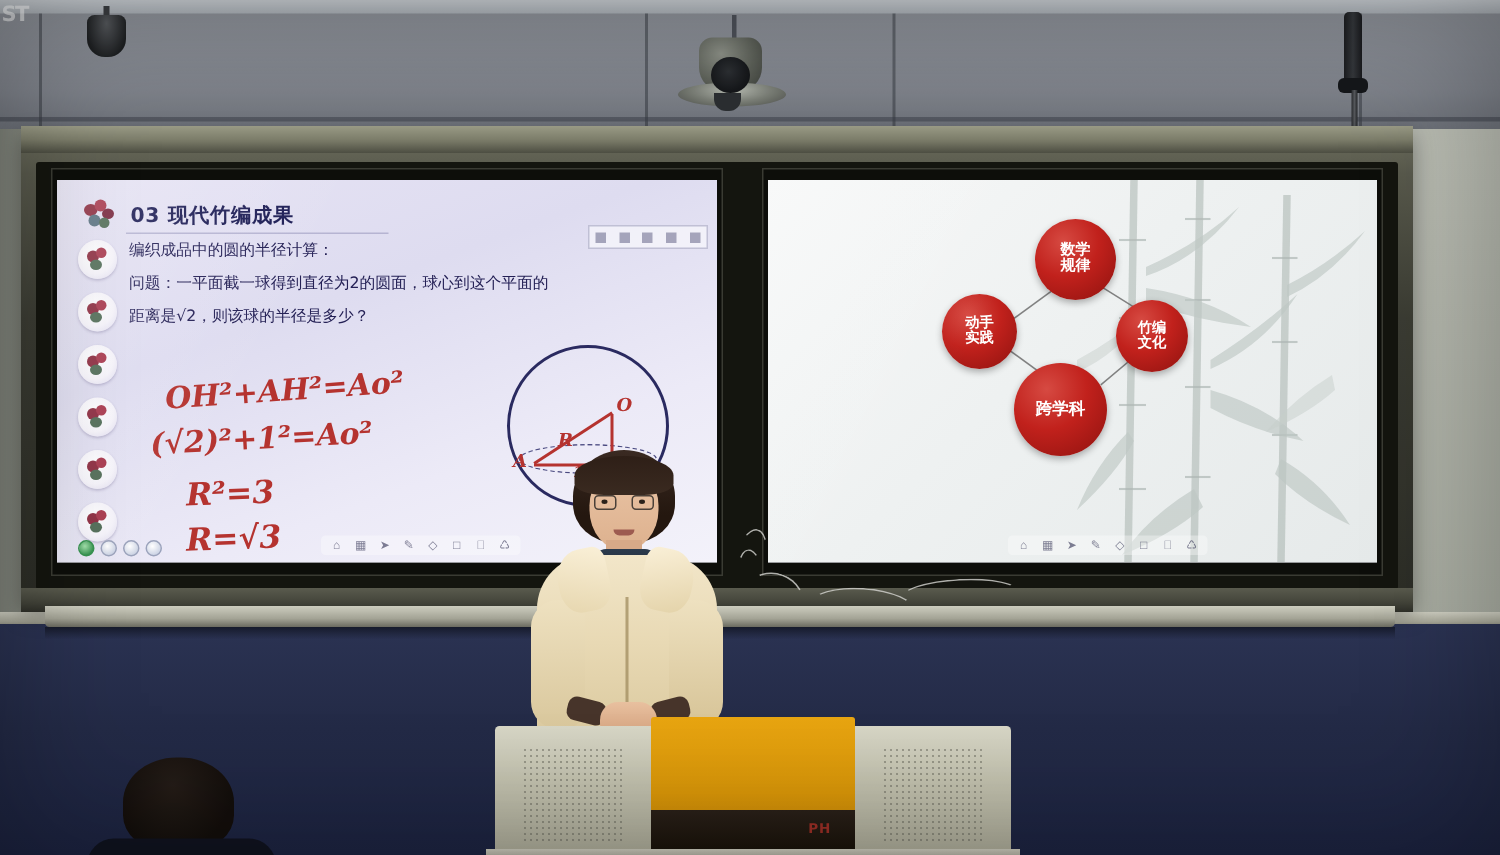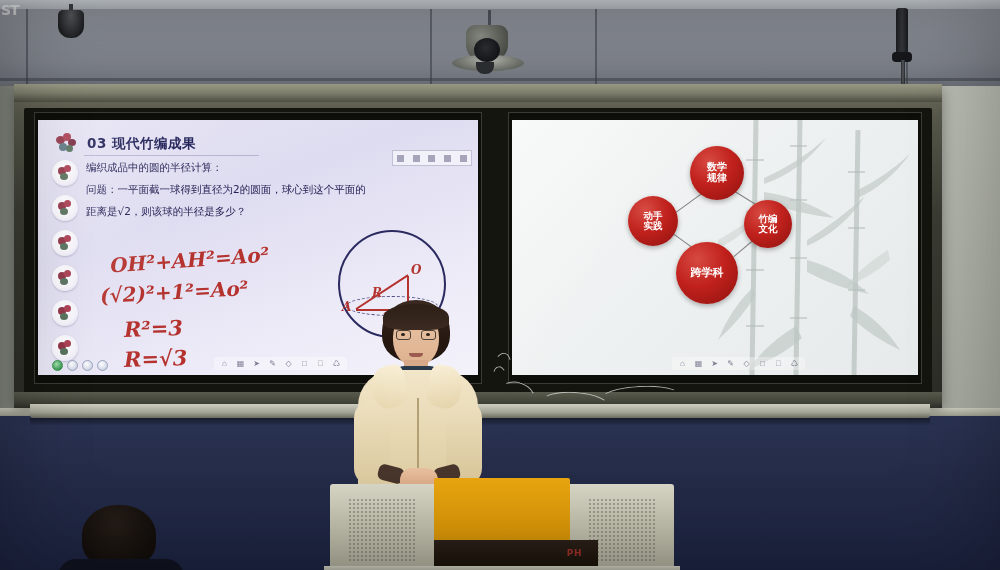--- a/index.html
+++ b/index.html
@@ -391,21 +391,21 @@
     content: ""; position: absolute; left: 18px; top: 14px; width: 68px; height: 64px;
     background-image: radial-gradient(circle, rgba(90,90,80,.45) 0.7px, transparent 0.8px);
     background-size: 4px 4px;
   }
   .pod-center {
     position: absolute; left: 104px; top: 0; width: 136px; height: 92px;
     background: linear-gradient(180deg,#e8a511 0%, #d79508 55%, #b87c05 100%);
     border-radius: 2px;
   }
   .pod-screen {
-    position: absolute; left: 104px; top: 62px; width: 164px; height: 30px;
+    position: absolute; left: 104px; top: 62px; width: 136px; height: 30px;
     background: linear-gradient(180deg,#2a2018 0%, #171108 100%);
   }
   .pod-screen-text {
     position: absolute; right: 16px; top: 8px;
     color: #c0352c; font-size: 9px; font-weight: 700; letter-spacing: .5px;
     opacity: .75; font-family: "DejaVu Sans", sans-serif;
   }
   .pod-base {
     position: absolute; left: -6px; bottom: -4px; width: 356px; height: 8px;
     background: linear-gradient(180deg,#c9c8ba,#9b9a8c);

